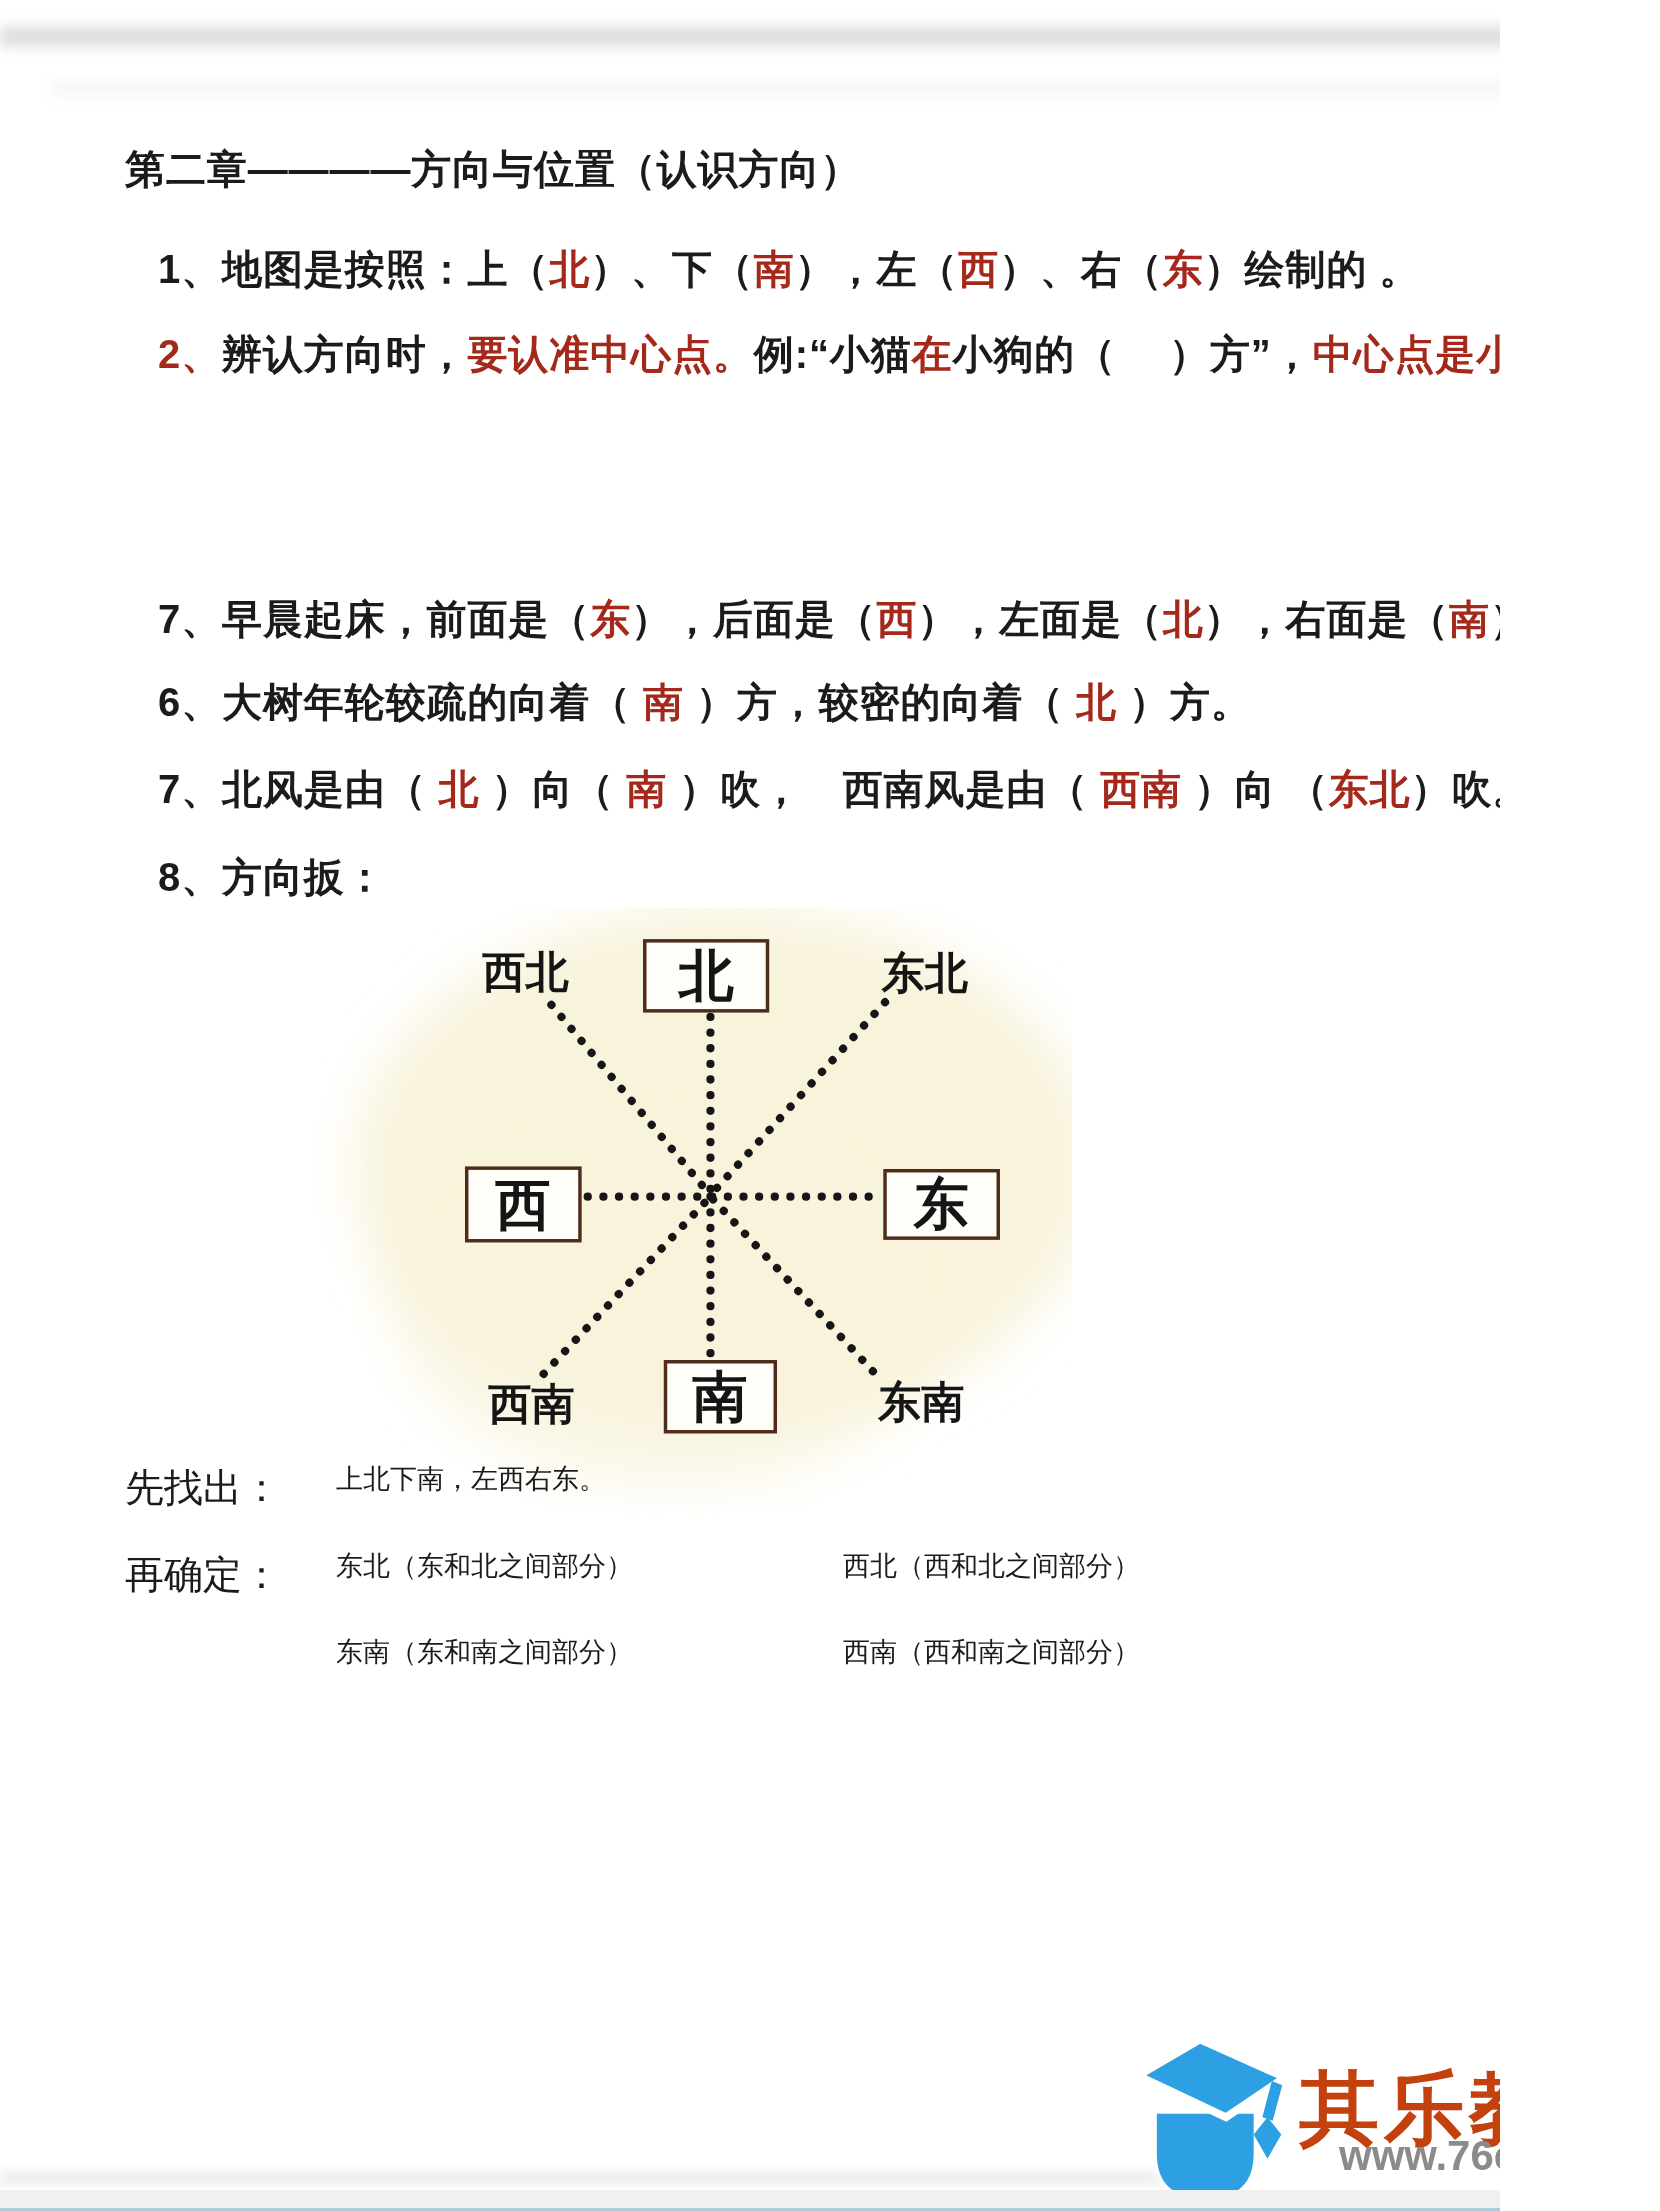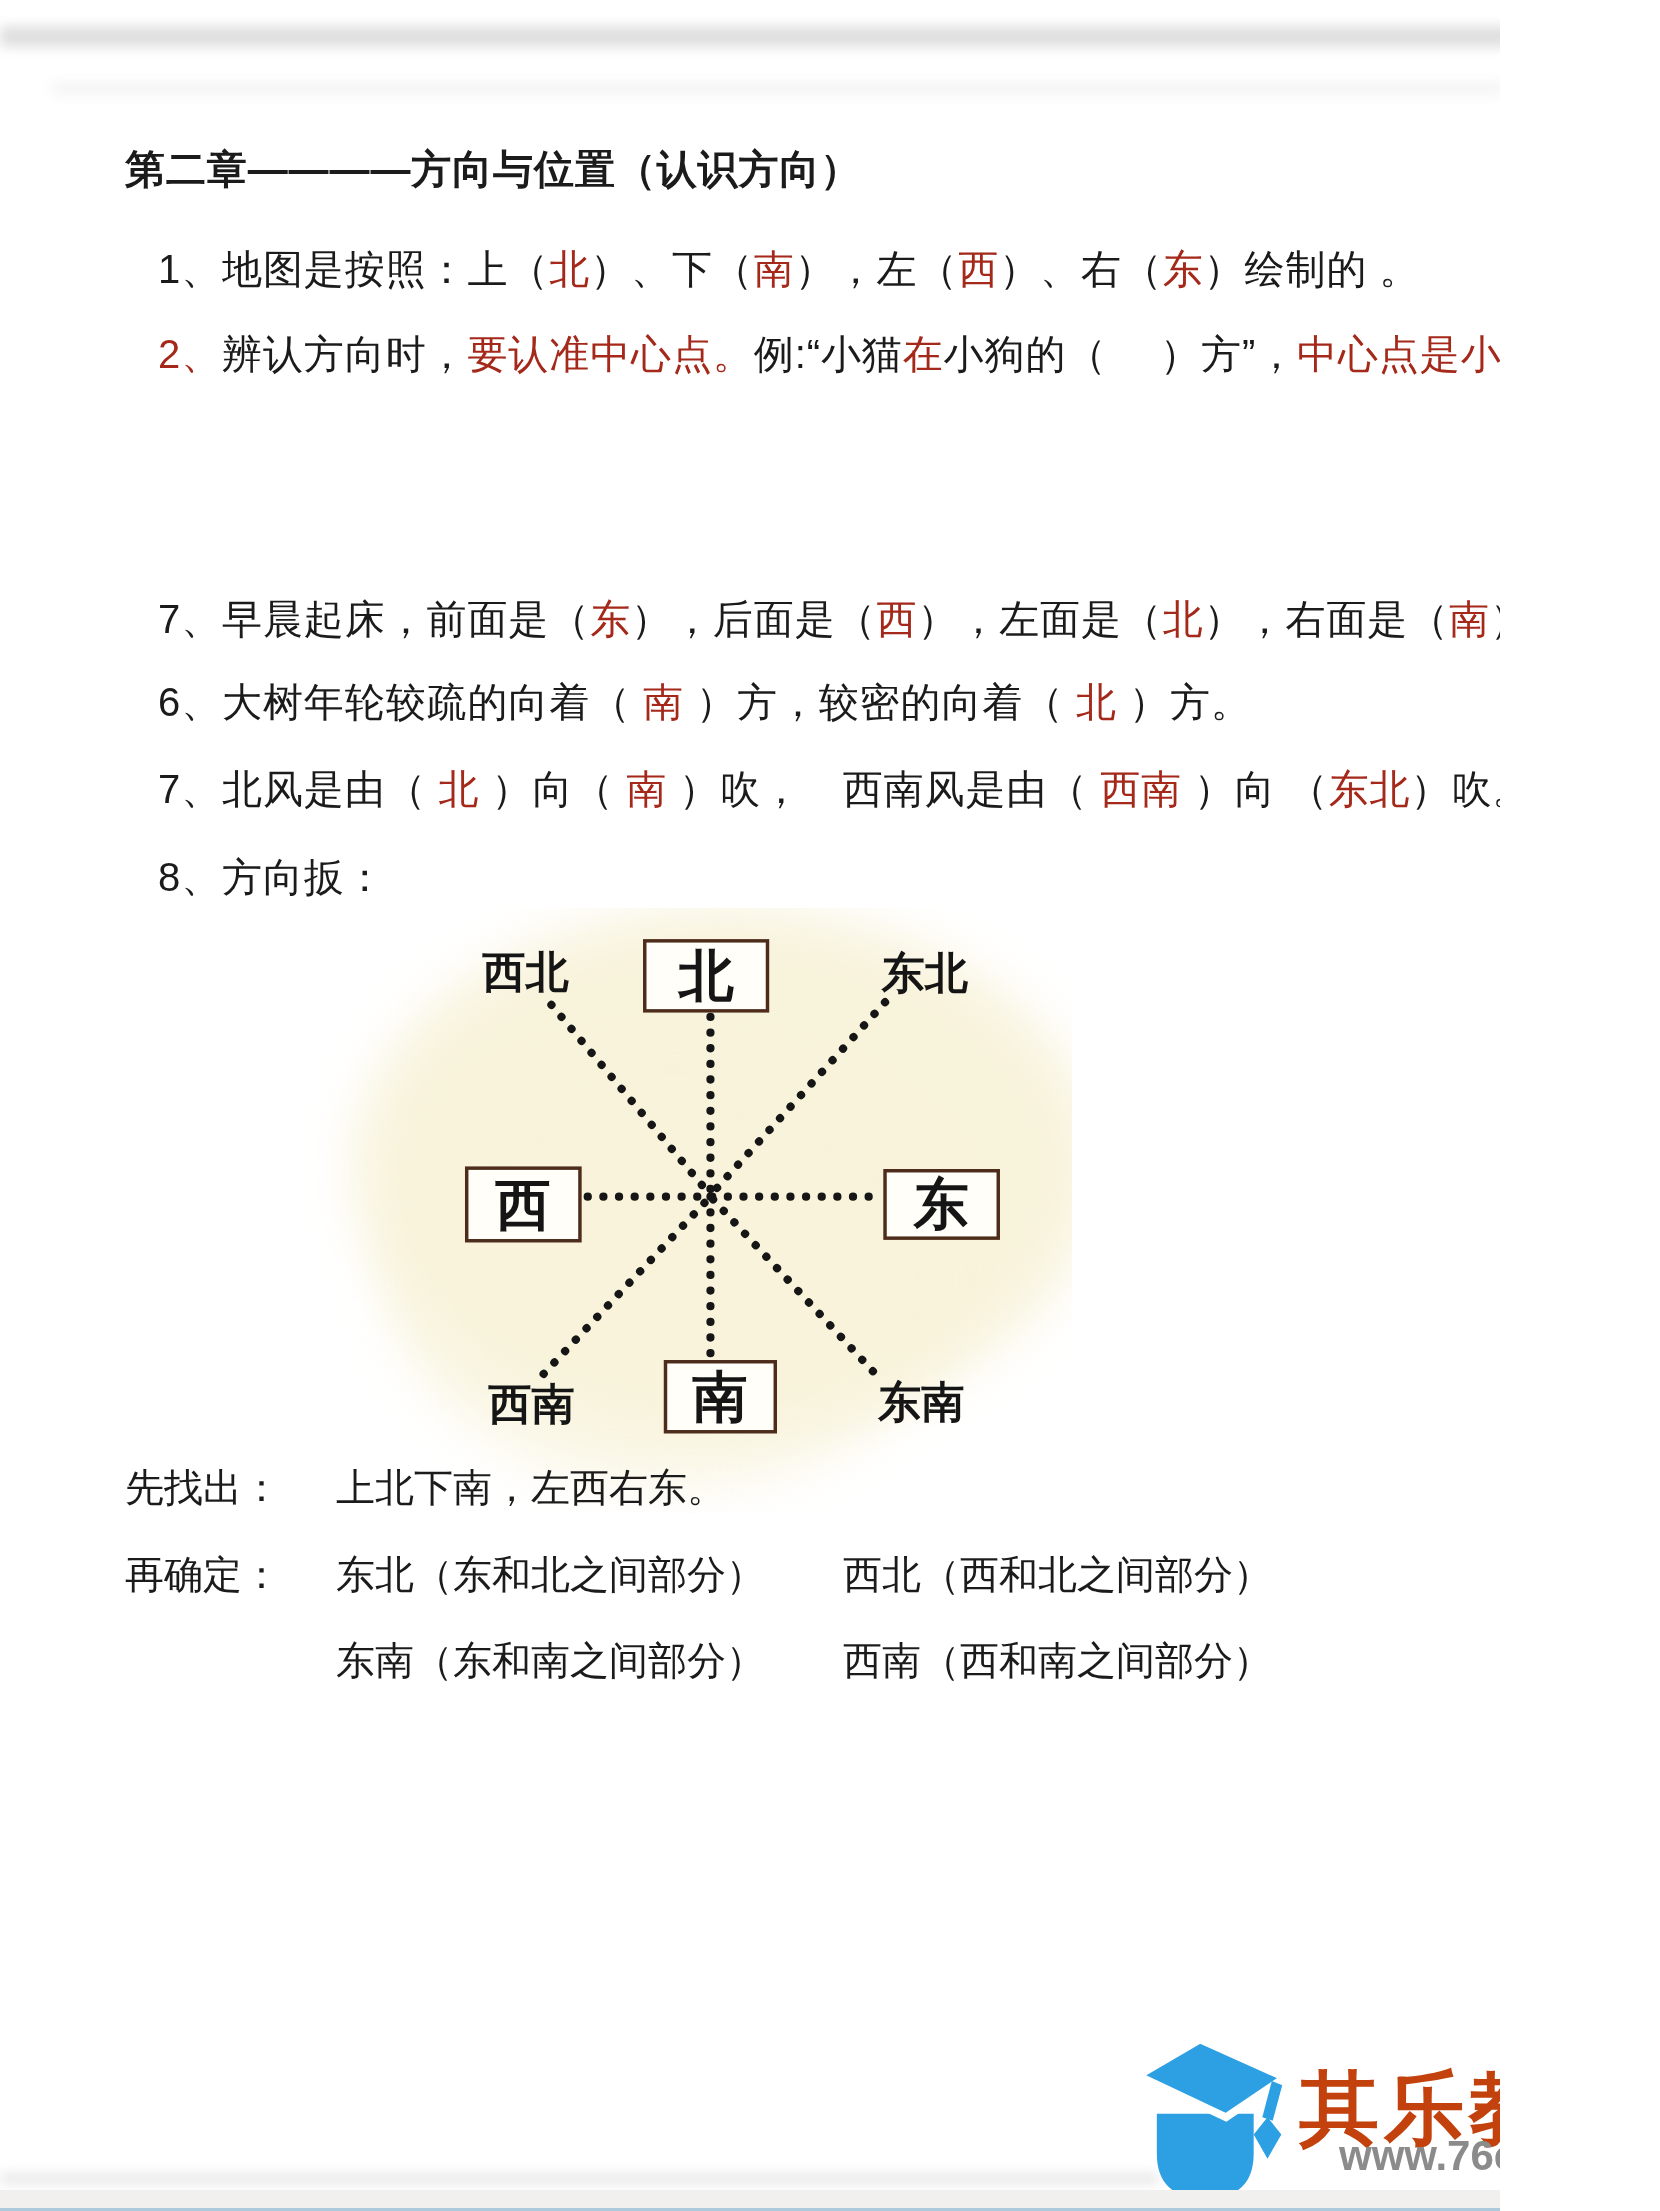--- a/index.html
+++ b/index.html
@@ -8,25 +8,25 @@
   
   .ghost{position:absolute;pointer-events:none;}
   .ghost-top{top:26px;left:0;width:1660px;height:21px;background:rgba(150,150,150,.30);filter:blur(6px);}
   .ghost-top2{top:83px;left:52px;width:1453px;height:11.2px;background:rgba(165,165,165,.14);filter:blur(7px);}
   .ghost-bottom{top:2172px;left:0;width:1159px;height:13px;background:rgba(150,150,150,.18);filter:blur(5.2px);}
   .footer-strip{position:absolute;left:0;bottom:0;width:1660px;height:22.5px;background:#f1f0ee;}
   .footer-strip .edge{position:absolute;left:0;bottom:0;width:100%;height:4.3px;background:#adc9dc;}
 
   .title{position:absolute;left:125px;top:142px;margin:0;font-size:40px;font-weight:bold;
          letter-spacing:0.9px;white-space:nowrap;}
-  .line{position:absolute;left:158px;font-size:40px;line-height:55px;letter-spacing:0.9px;white-space:nowrap;}
+  .line{position:absolute;left:158px;font-size:40px;line-height:55px;letter-spacing:0.9px;white-space:nowrap;font-weight:bold;}
   .red{color:#a5291b;}
 
   .sum-label{position:absolute;left:125px;font-size:39px;font-weight:normal;white-space:nowrap;}
-  .sum-text{position:absolute;font-size:39px;white-space:nowrap;}
+  .sum-text{position:absolute;font-size:27px;white-space:nowrap;}
 
   .compass{position:absolute;left:259px;top:908px;}
   .compass text{font-family:"DejaVu Serif","Liberation Serif",serif;font-weight:bold;fill:#151515;}
   .compass .corner{font-size:50px;}
   .compass .boxchar{font-size:64px;}
   .compass rect{fill:#fffef9;stroke:#4e2c1b;stroke-width:4px;}
   .compass line{stroke:#161616;stroke-width:9.5px;stroke-linecap:round;stroke-dasharray:0.1 18;}
 
   .logo-brand{position:absolute;left:1299px;top:2056px;font-size:80px;font-weight:bold;
               letter-spacing:5.2px;white-space:nowrap;}

